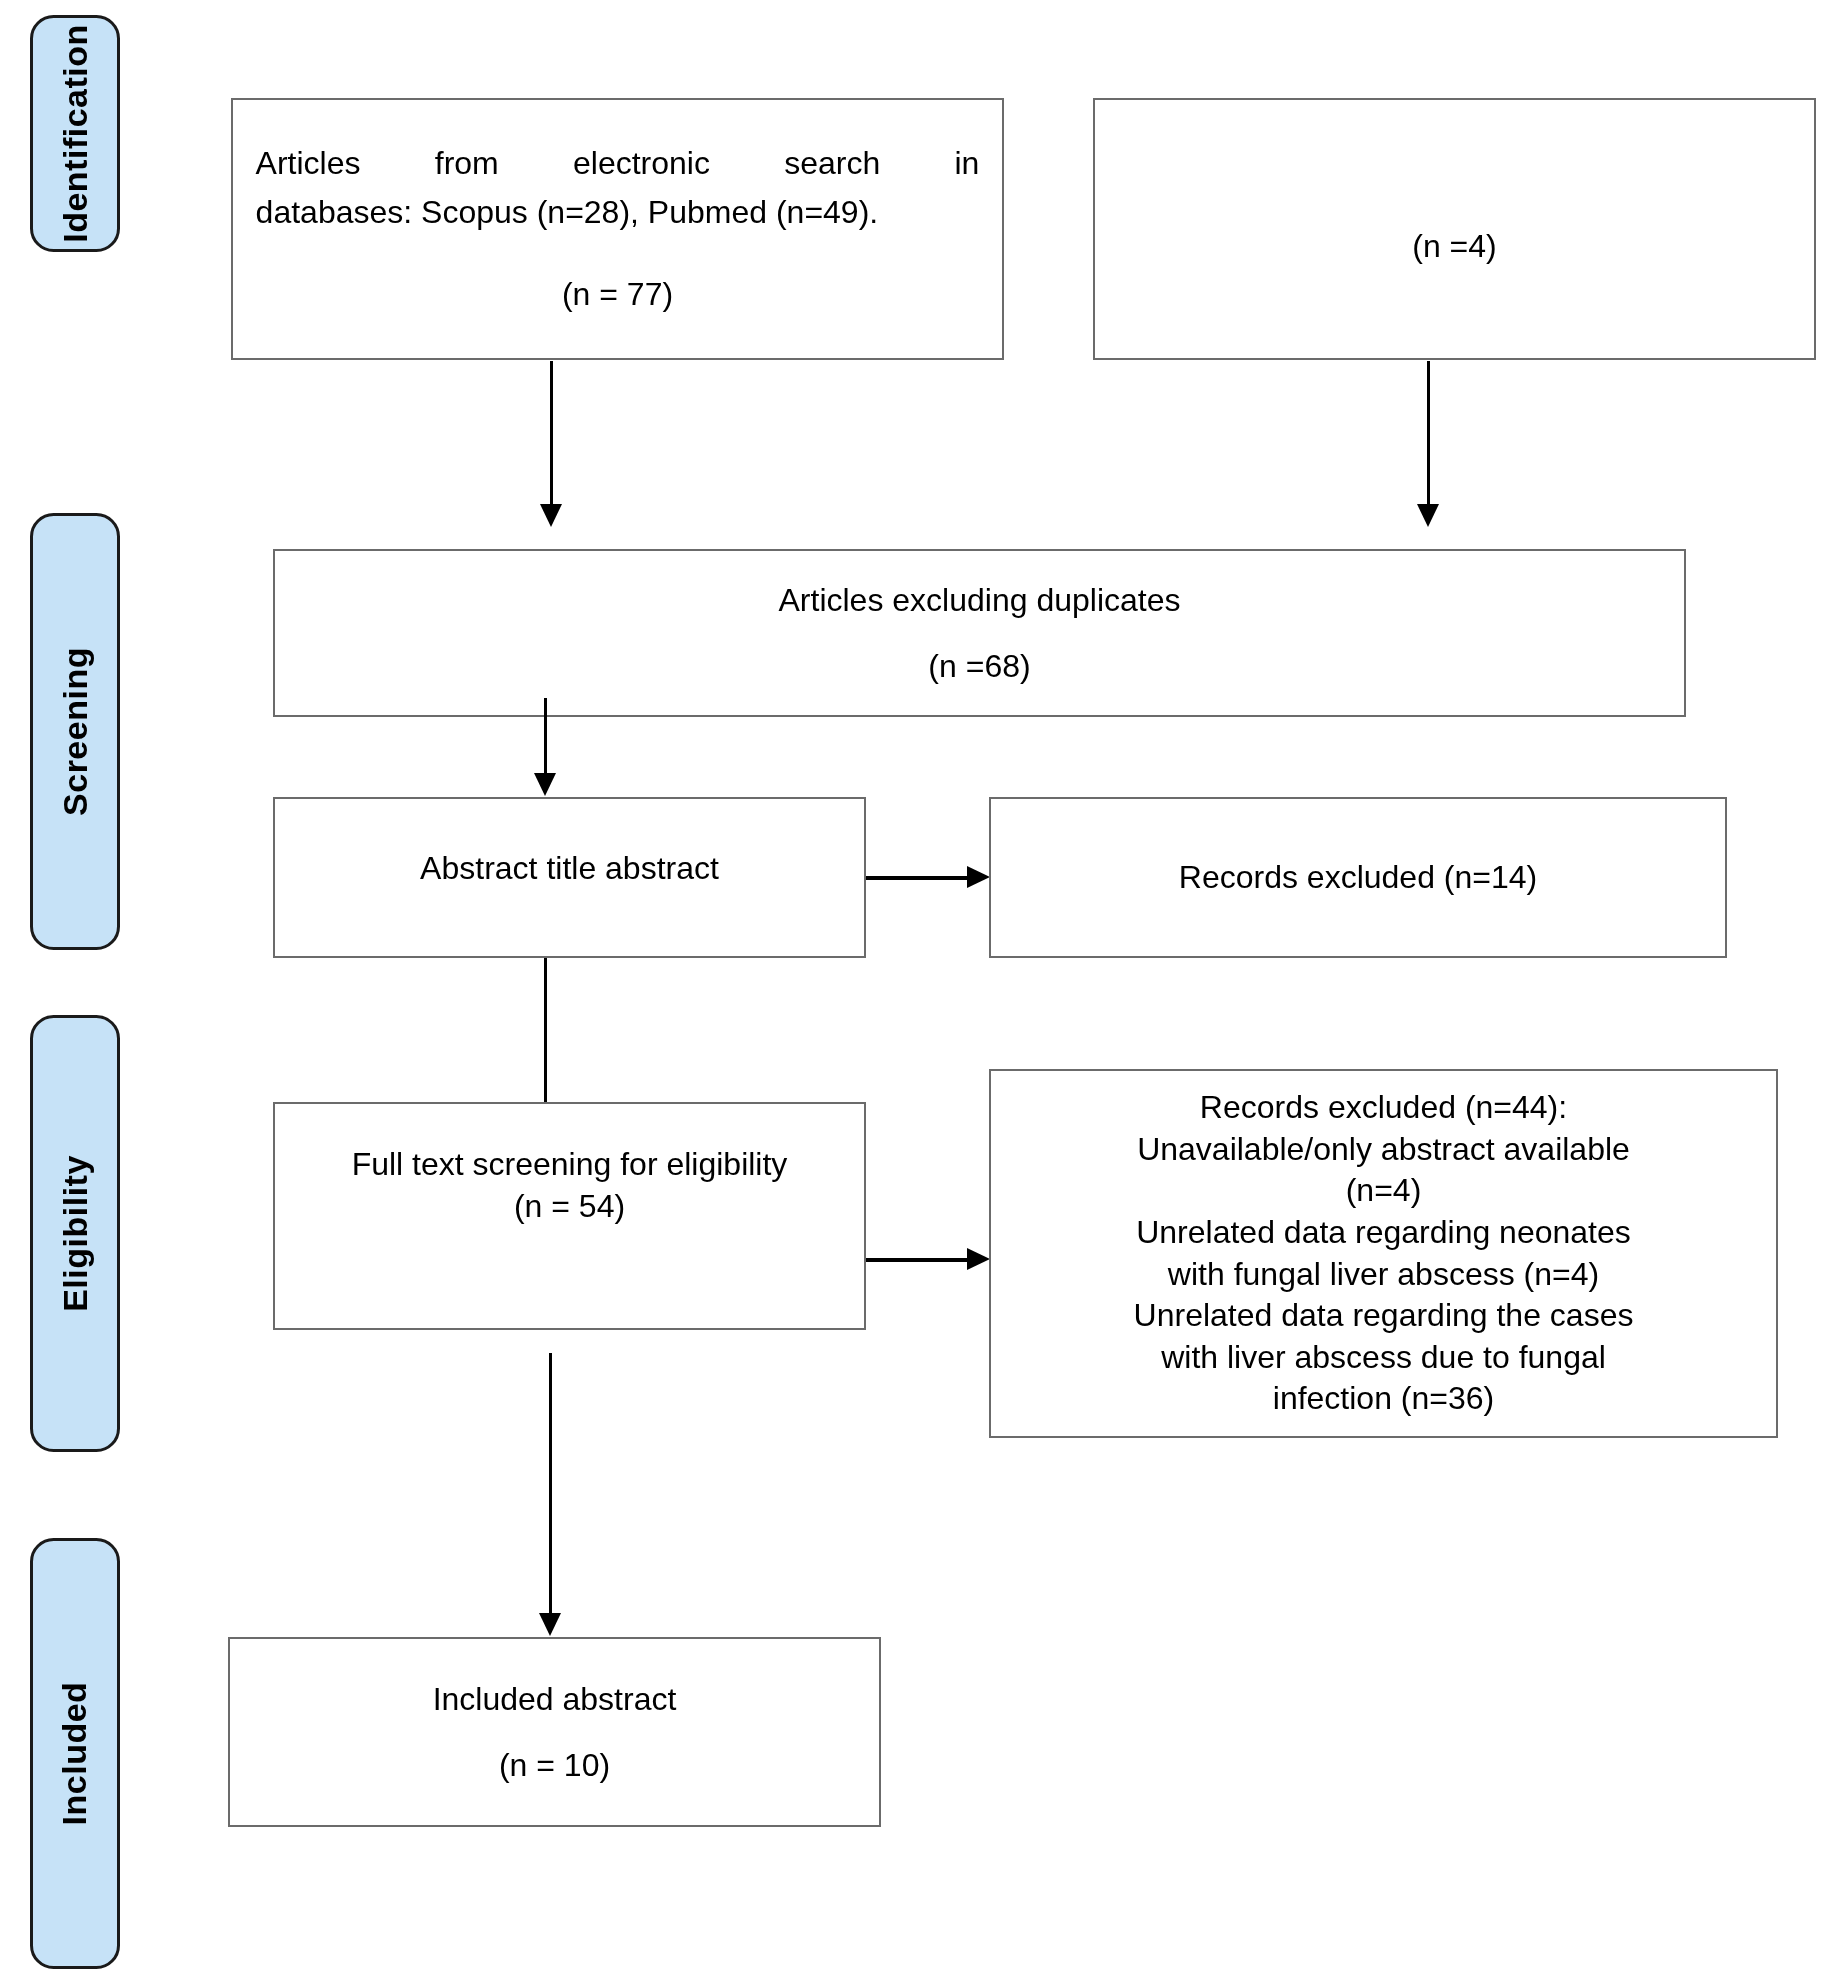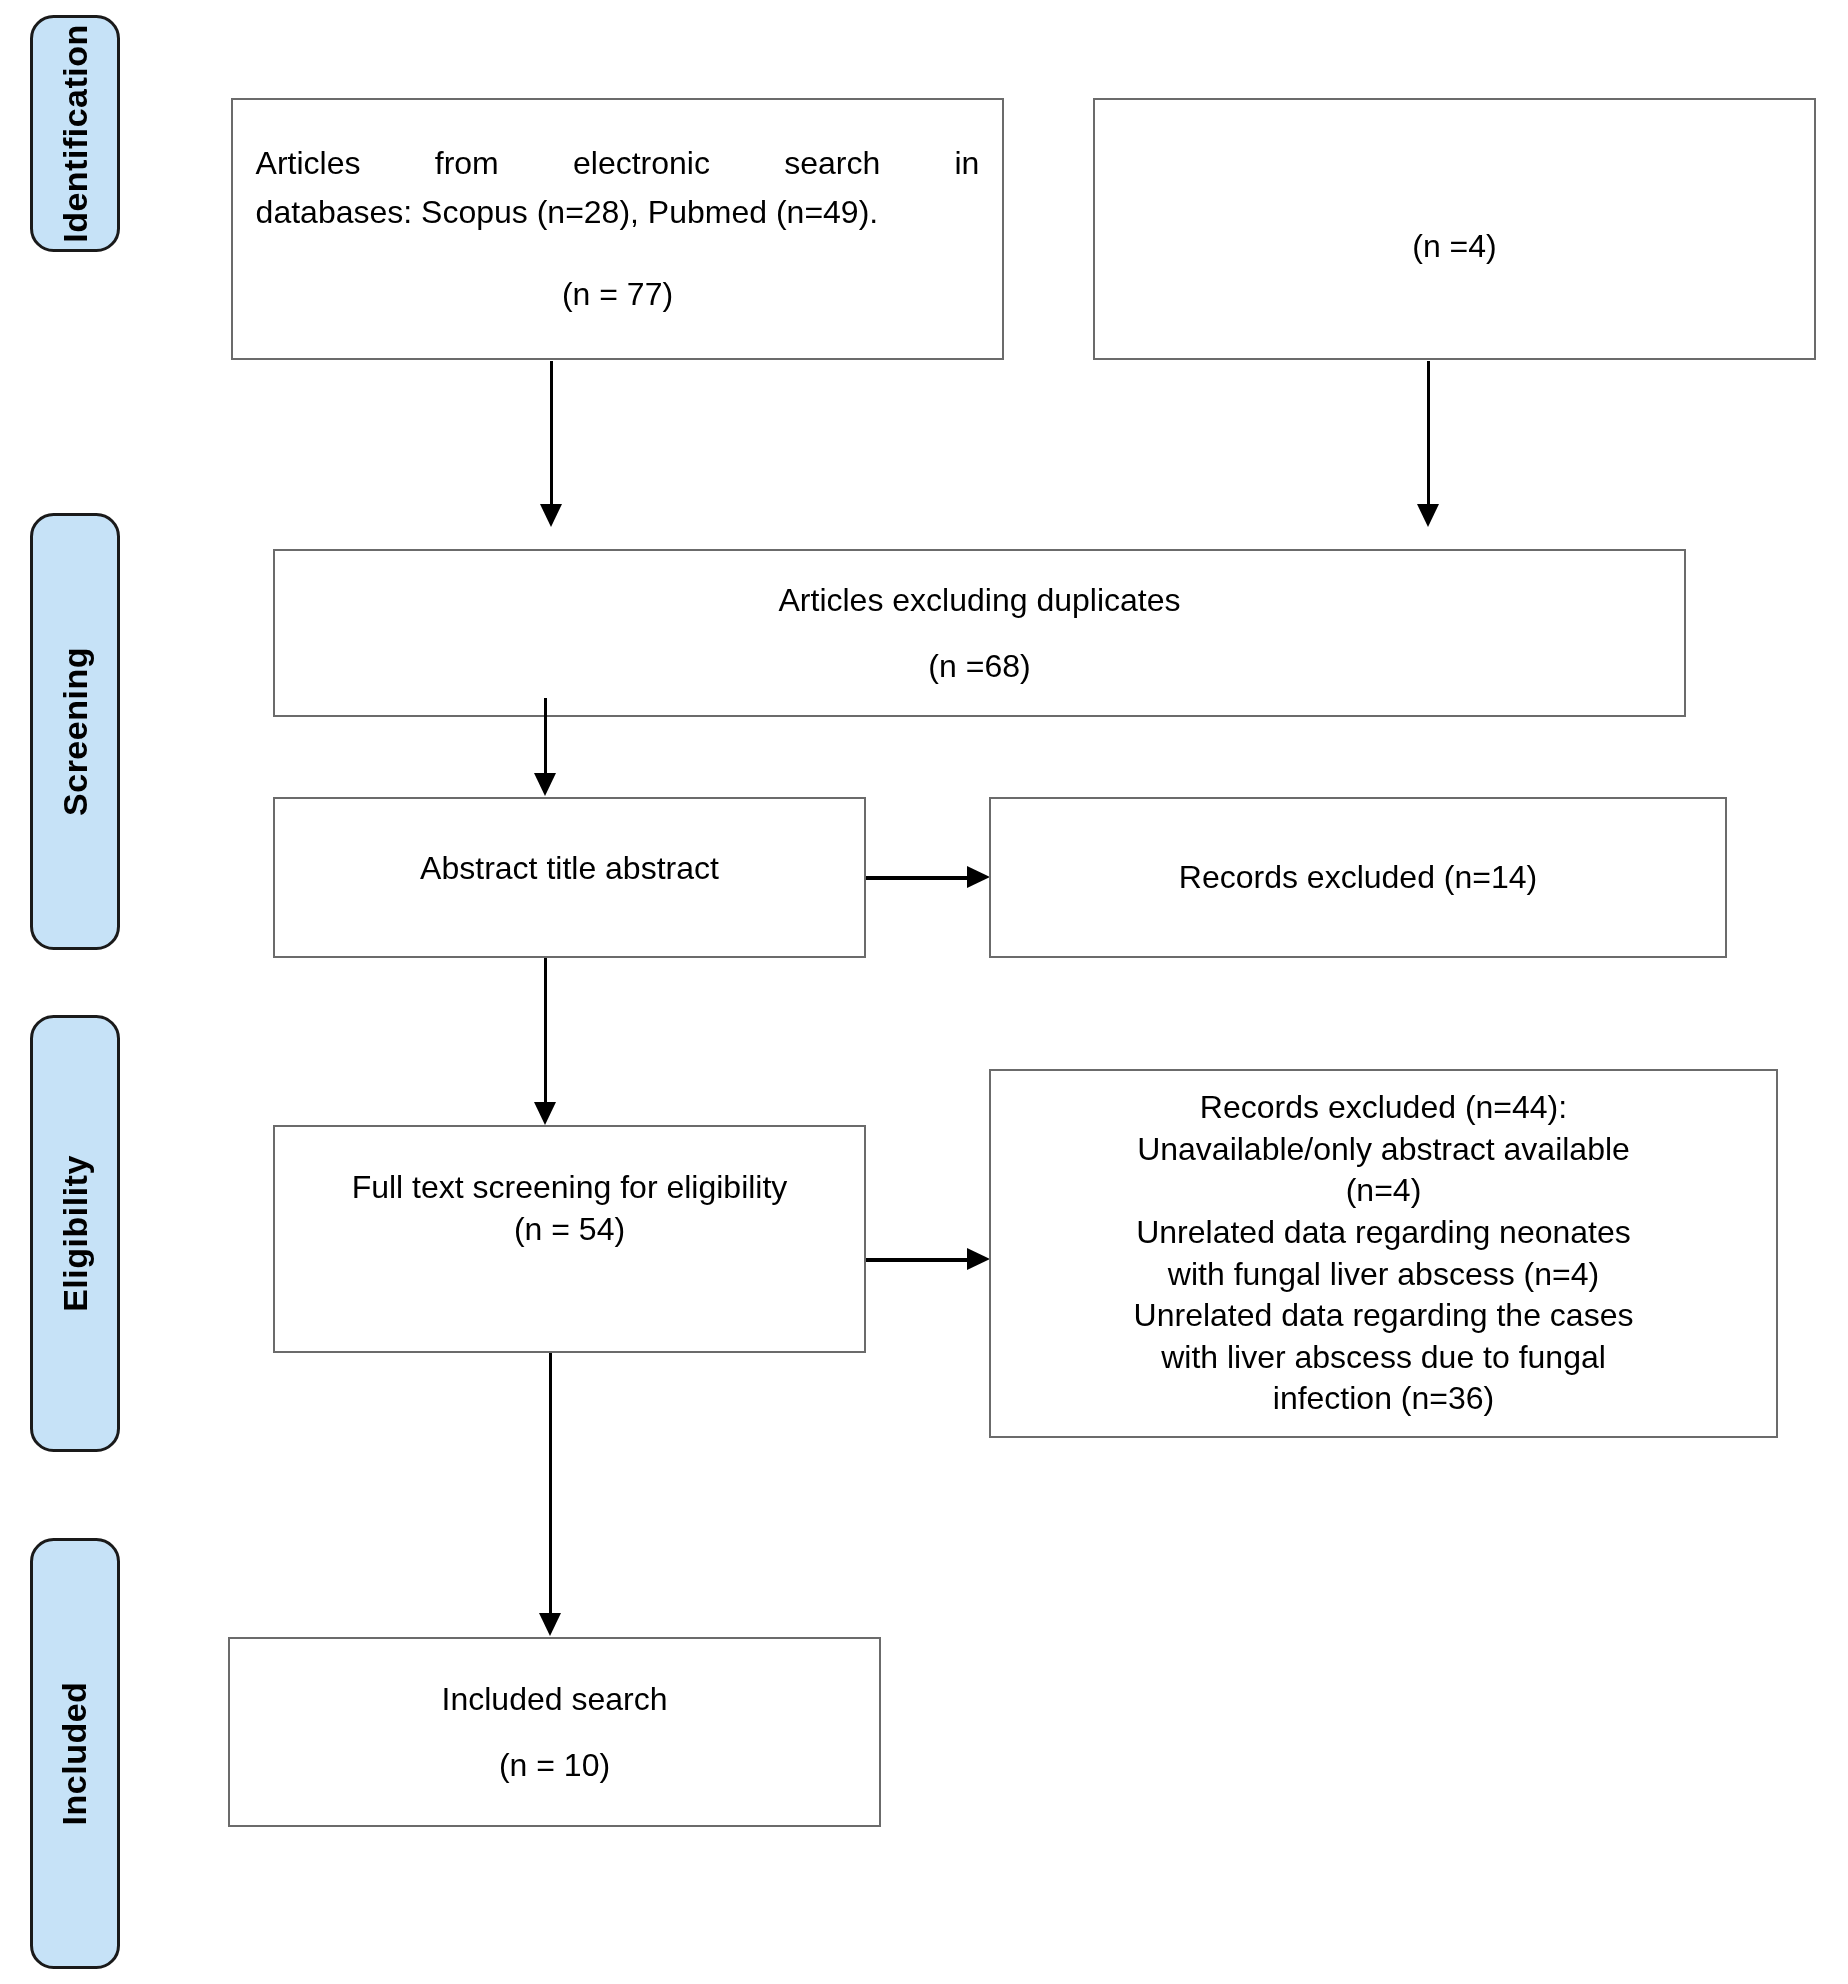--- a/index.html
+++ b/index.html
@@ -157,21 +157,21 @@
 
   <div class="flow-box" style="left:989px; top:797px; width:738px; height:161px;">
     <div class="pad">
       <div class="t-center">Records excluded (n=14)</div>
     </div>
   </div>
 
   <div class="v-line" style="left:544px; top:958px; width:3.1px; height:144px;"></div>
   <div class="arrow-down" style="left:534px; top:1102px;"></div>
 
-  <div class="flow-box" style="left:273px; top:1125px; width:593px; height:228px; justify-content:flex-start; padding-top:40px;">
+  <div class="flow-box" style="left:273px; top:1102px; width:593px; height:228px; justify-content:flex-start; padding-top:40px;">
     <div class="pad tight">
       <div class="t-center">Full text screening for eligibility</div>
       <div class="t-center">(n = 54)</div>
     </div>
   </div>
 
   <div class="h-line" style="left:866px; top:1258px; width:101px;"></div>
   <div class="arrow-right" style="left:967px; top:1248px;"></div>
 
   <div class="flow-box" style="left:989px; top:1069px; width:789px; height:369px;">
@@ -185,20 +185,20 @@
       <div class="t-center">with liver abscess due to fungal</div>
       <div class="t-center">infection (n=36)</div>
     </div>
   </div>
 
   <div class="v-line" style="left:549px; top:1353px; width:3.1px; height:260px;"></div>
   <div class="arrow-down" style="left:539px; top:1613px;"></div>
 
   <div class="flow-box" style="left:228px; top:1637px; width:653px; height:190px;">
     <div class="pad">
-      <div class="t-center">Included search</div>
+      <div class="t-center">Included abstract</div>
       <div class="gap-sm"></div>
       <div class="t-center">(n = 10)</div>
     </div>
   </div>
 
 </div>
 
 
 </body></html>

